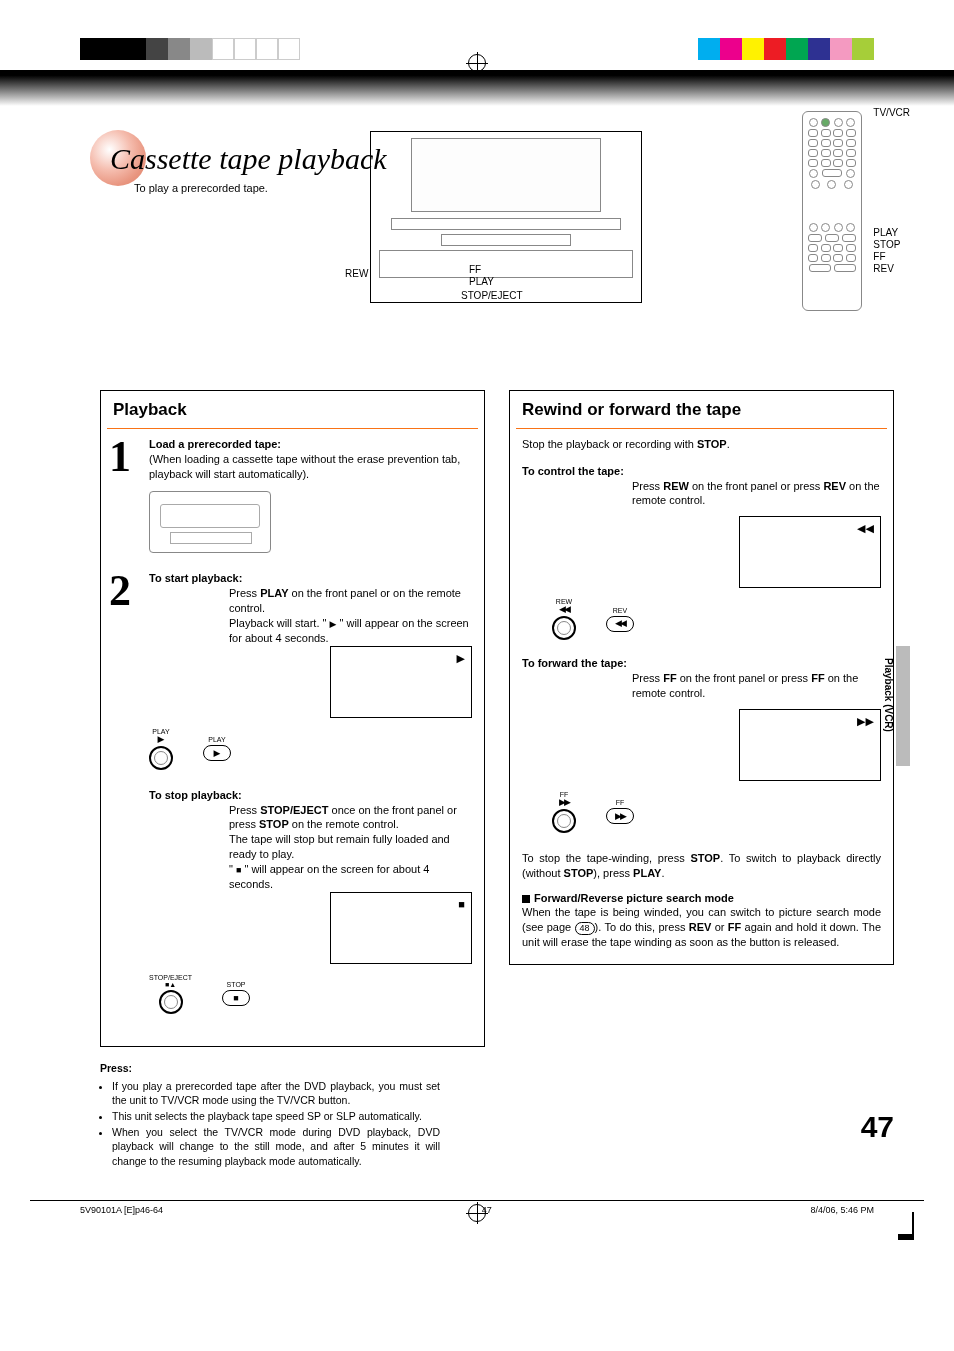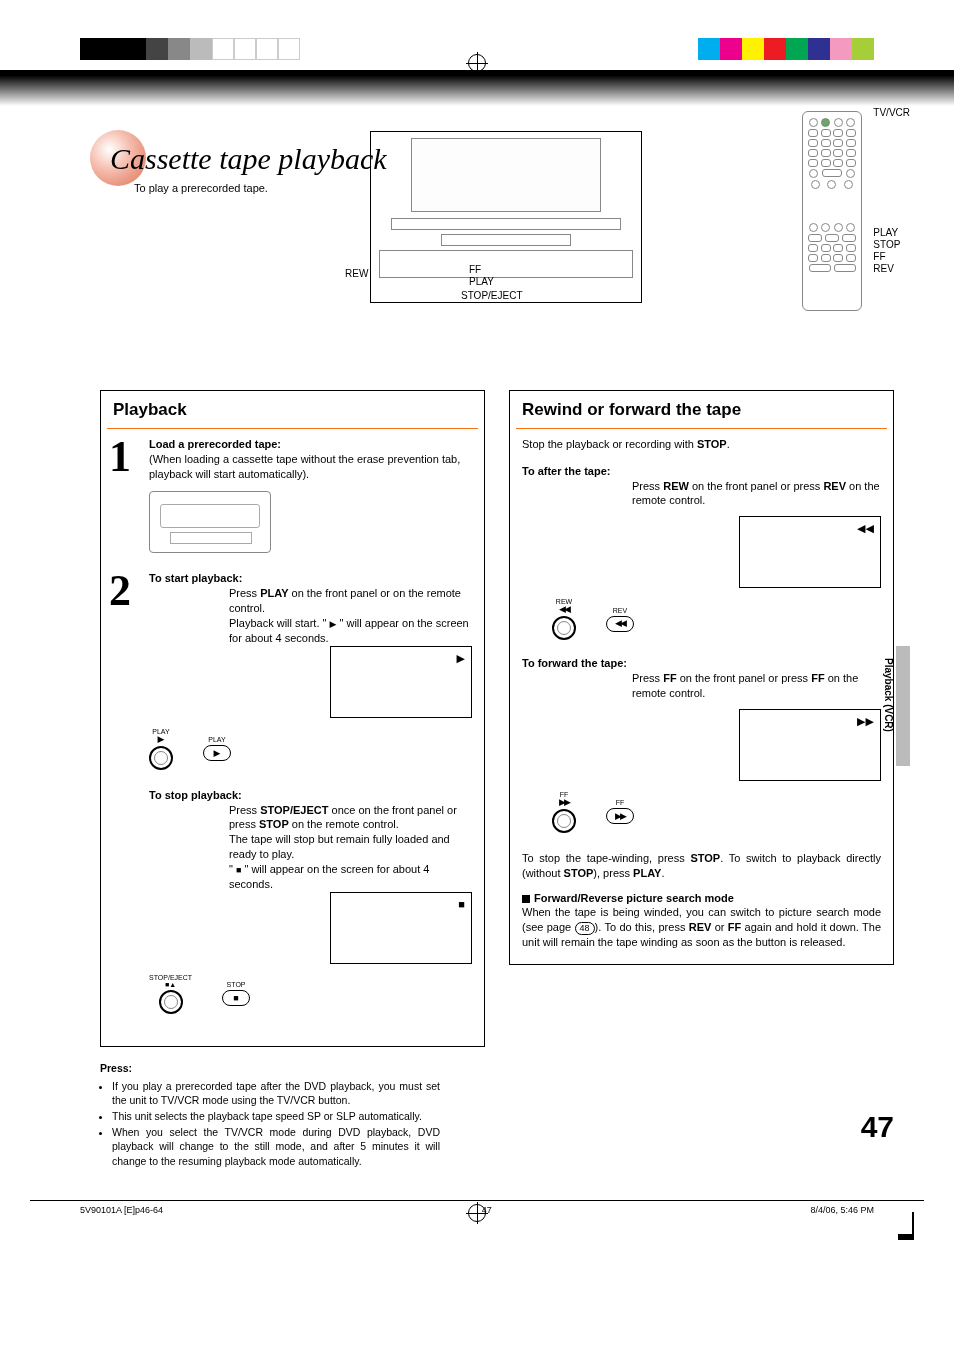--- a/index.html
+++ b/index.html
@@ -324,21 +324,21 @@
       </div>
     </div>
 
     <div class="panel panel-right">
       <div class="panel-title">Rewind or forward the tape</div>
 
       <div style="margin-bottom:12px">
         <span>Stop the playback or recording with </span><b>STOP</b><span>.</span>
       </div>
 
-      <b>To after the tape:</b>
+      <b>To control the tape:</b>
       <div class="step-sub" style="padding-left:110px">
         <span>Press </span><b>REW</b><span> on the front panel or press </span><b>REV</b><span> on the remote control.</span>
         <div class="screen-box" style="margin-top:8px">
             <span class="sym">◀◀</span>
           </div>
       </div>
       <div class="icon-row" style="margin-left:30px">
         <div class="panel-btn">
           <div>REW</div>
           <span class="tri-rew"></span>
@@ -375,21 +375,21 @@
       </div>
 
       <div style="height:18px"></div>
       <div style="text-align:justify">
         <span>To stop the tape-winding, press </span><b>STOP</b><span>. To switch to playback directly (without </span><b>STOP</b><span>), press </span><b>PLAY</b><span>.</span>
       </div>
 
       <div style="height:10px"></div>
       <div style="text-align:justify">
         <span class="sq-bullet"></span><b>Forward/Reverse picture search mode</b><br>
-        <span>When the tape is being winded, you can switch to picture search mode (see page </span><span class="page-ref">48</span><span>). To do this, press </span><b>REV</b><span> or </span><b>FF</b><span> again and hold it down. The unit will remain the tape winding as soon as the button is released.</span>
+        <span>When the tape is being winded, you can switch to picture search mode (see page </span><span class="page-ref">48</span><span>). To do this, press </span><b>REV</b><span> or </span><b>FF</b><span> again and hold it down. The unit will erase the tape winding as soon as the button is released.</span>
       </div>
     </div>
   </div>
 
   <div class="notes">
     <b>Press:</b>
     <ul>
       <li>If you play a prerecorded tape after the DVD playback, you must set the unit to TV/VCR mode using the TV/VCR button.</li>
       <li>This unit selects the playback tape speed SP or SLP automatically.</li>
       <li>When you select the TV/VCR mode during DVD playback, DVD playback will change to the still mode, and after 5 minutes it will change to the resuming playback mode automatically.</li>

